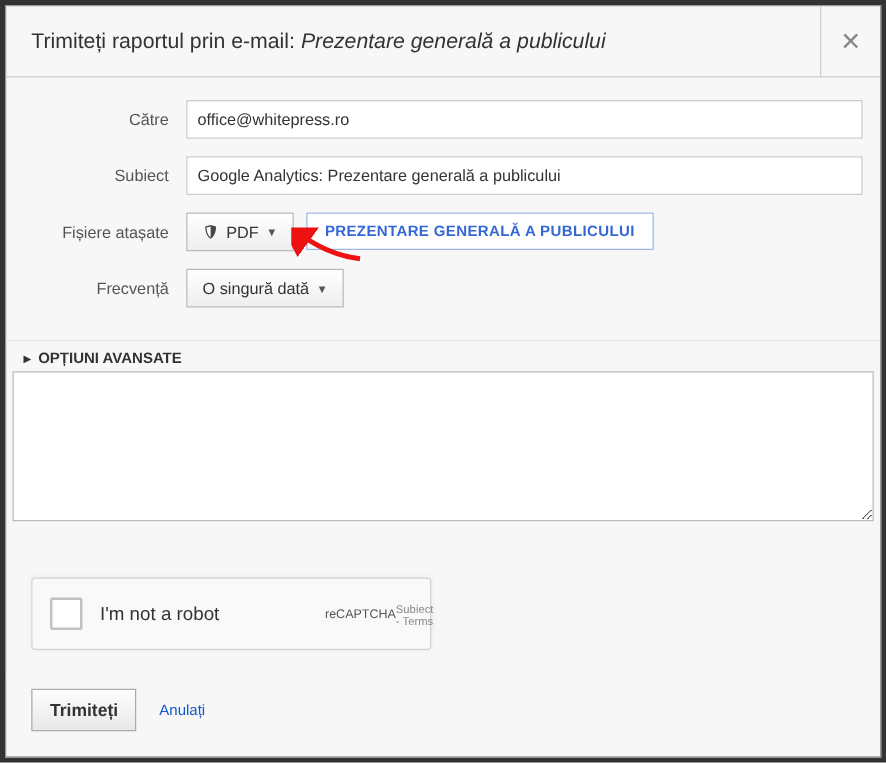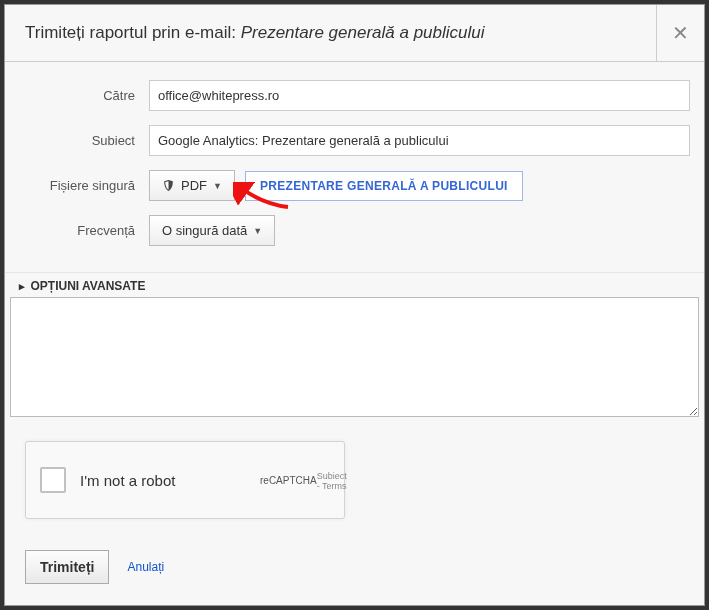--- a/index.html
+++ b/index.html
@@ -7,31 +7,31 @@
 .dialog { width: 701px; height: 602px; background: #f7f7f7; border: 1px solid #999; display: flex; flex-direction: column; }
 .header { display: flex; border-bottom: 1px solid #ccc; }
 .header-title { flex: 1; padding: 18px 20px; font-size: 17px; color: #333; }
 .header-title .italic { font-style: italic; }
 .close-btn { width: 48px; display: flex; align-items: center; justify-content: center; border-left: 1px solid #ccc; cursor: pointer; font-size: 20px; color: #888; }
 .form { padding: 18px 14px 8px 14px; }
 .row { display: flex; align-items: center; margin-bottom: 14px; }
 .label { width: 130px; text-align: right; padding-right: 14px; font-size: 13px; color: #555; }
 .value { flex: 1; font-size: 13px; color: #555; }
 .input { flex: 1; padding: 7px 8px; font-size: 13px; border: 1px solid #ccc; background: #fff; color: #333; }
-.btn-group { display: flex; gap: 10px; align-items: flex-end; position: relative; }
+.btn-group { display: flex; gap: 10px; align-items: flex-start; position: relative; }
 .btn { padding: 7px 12px; font-size: 13px; border: 1px solid #bbb; background: linear-gradient(#fff, #eee); cursor: pointer; display: inline-flex; align-items: center; gap: 6px; color: #333; }
 .btn-chip { padding: 7px 14px; font-size: 12px; font-weight: bold; color: #3367d6; border: 1px solid #9fb6e6; background: #fff; letter-spacing: 0.3px; }
 .chevron { font-size: 9px; color: #555; }
 .arrow-wrap { position: absolute; left: 84px; top: 12px; pointer-events: none; }
 .expand-row { padding: 6px 14px 4px 14px; display: flex; align-items: center; gap: 6px; font-size: 12px; font-weight: bold; color: #333; border-top: 1px solid #e6e6e6; margin-top: 4px; }
 .expand-arrow { font-size: 11px; color: #333; }
 .textarea { width: calc(100% - 0px); height: 120px; border: 1px solid #bbb; background: #fff; resize: both; }
 .textarea-wrap { padding: 0 5px; }
 .captcha-wrap { padding: 20px; }
-.captcha { width: 320px; height: 78px; border: 1px solid #d3d3d3; background: #f9f9f9; border-radius: 3px; display: flex; align-items: center; box-shadow: 0 0 4px rgba(0,0,0,0.06); }
+.captcha { width: 320px; height: 58px; border: 1px solid #d3d3d3; background: #f9f9f9; border-radius: 3px; display: flex; align-items: center; box-shadow: 0 0 4px rgba(0,0,0,0.06); margin-top: 20px; }
 .captcha-check { width: 26px; height: 26px; border: 2px solid #c1c1c1; border-radius: 2px; margin: 0 14px 0 14px; background: #fff; cursor: pointer; }
 .captcha-label { flex: 1; font-size: 15px; color: #333; }
 .captcha-right { width: 84px; display: flex; flex-direction: row; align-items: center; padding-right: 10px; }
 .captcha-logo-text { font-size: 10px; color: #555; margin-top: 1px; }
 .captcha-links { font-size: 9px; color: #888; margin-top: 1px; }
 .captcha-links a { color: #888; text-decoration: none; }
 .footer { padding: 10px 20px 14px 20px; display: flex; align-items: center; gap: 18px; border-top: 1px solid #f7f7f7; }
 .submit-btn { padding: 8px 14px; font-size: 14px; font-weight: bold; border: 1px solid #aaa; background: linear-gradient(#fdfdfd, #e9e9e9); color: #333; cursor: pointer; }
 .cancel-link { font-size: 12px; color: #15c; cursor: pointer; }
 </style>
@@ -51,21 +51,21 @@
   <div class="form">
     <div class="row">
       <div class="label">Către</div>
       <input class="input" value="office@whitepress.ro" style="">
     </div>
     <div class="row">
       <div class="label">Subiect</div>
       <input class="input" value="Google Analytics: Prezentare generală a publicului" style="">
     </div>
     <div class="row">
-      <div class="label">Fișiere singură</div>
+      <div class="label">Fișiere atașate</div>
       <div class="btn-group">
         <button class="btn">
           <svg width="13" height="13" viewBox="0 0 24 24">
               <path fill="#333" d="M12 2 L4 4 C4 14 8 20 12 22 C16 20 20 14 20 4 Z" opacity="0.9"></path>
               <path fill="#fff" d="M12 4 L6 5.5 C6 13 9 18 12 20 Z"></path>
             </svg>
           <span>PDF</span>
           <span class="chevron">▼</span>
         </button>
         <span class="btn-chip">PREZENTARE GENERALĂ A PUBLICULUI</span>

